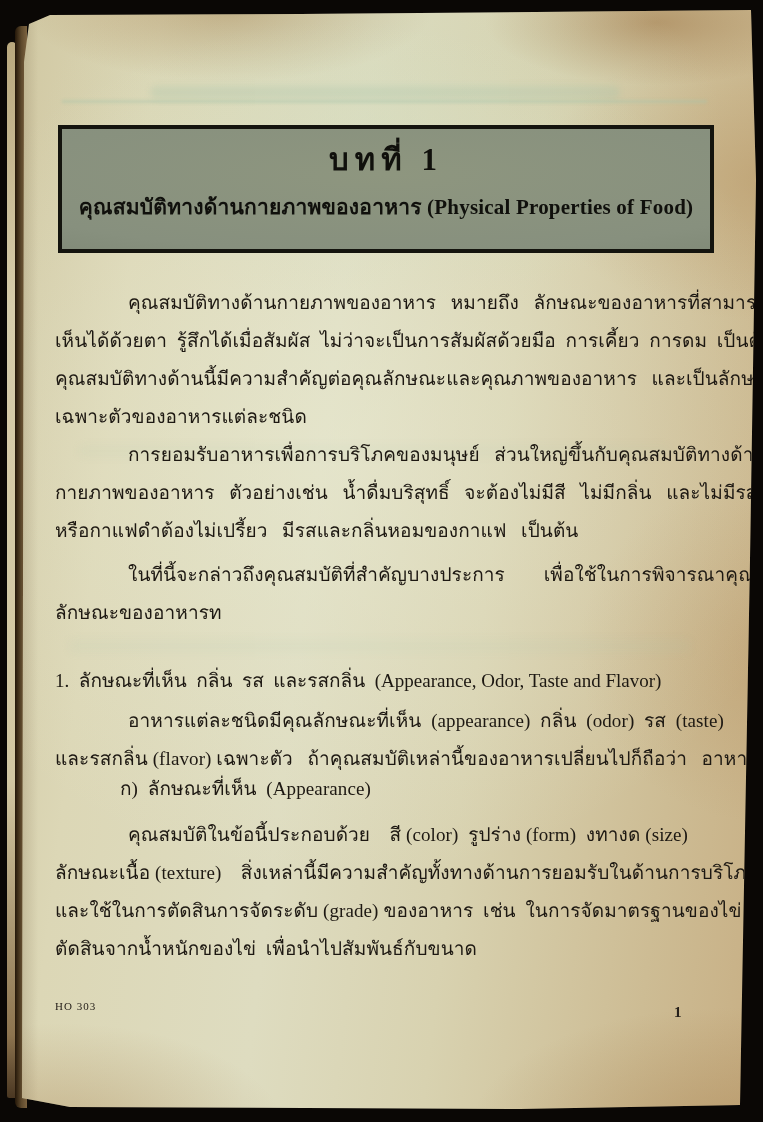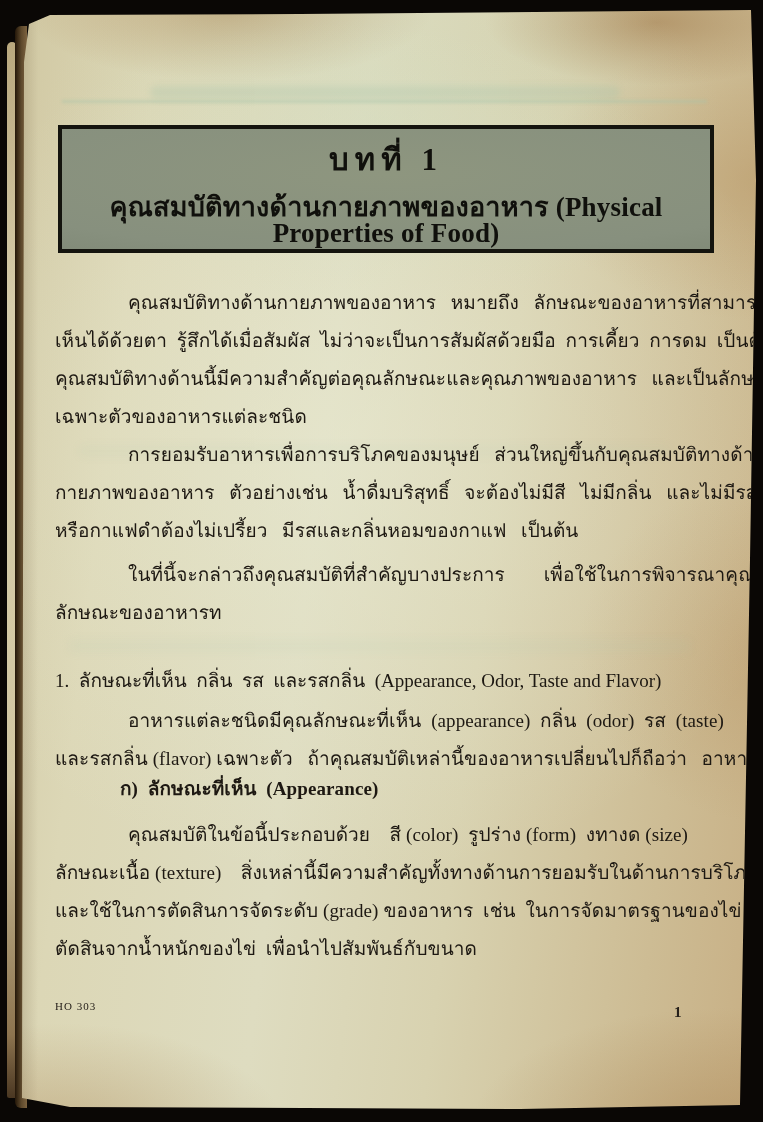--- a/index.html
+++ b/index.html
@@ -27,49 +27,48 @@
       linear-gradient(to right,rgba(85,62,35,0.38),rgba(85,62,35,0) 5%),
       radial-gradient(90% 55% at 45% 40%,rgba(235,237,214,0.5),rgba(235,237,214,0) 70%),
       radial-gradient(60% 22% at 50% 11%,rgba(204,216,184,0.45),rgba(204,216,184,0) 75%),
       radial-gradient(38% 9% at 30% 1%,rgba(158,116,64,0.45),rgba(158,116,64,0) 70%),
       radial-gradient(32% 8% at 86% 2%,rgba(150,105,55,0.5),rgba(150,105,55,0) 70%),
       radial-gradient(42% 18% at 100% 16%,rgba(177,138,86,0.42),rgba(177,138,86,0) 70%),
       radial-gradient(36% 22% at 101% 58%,rgba(180,142,92,0.35),rgba(180,142,92,0) 70%),
       radial-gradient(48% 16% at 95% 101%,rgba(168,130,80,0.45),rgba(168,130,80,0) 70%),
       radial-gradient(42% 14% at 8% 101%,rgba(165,128,78,0.4),rgba(165,128,78,0) 70%),
       linear-gradient(97deg,#cfc6a0 0%,#dcd7b6 18%,#dedcc0 42%,#d8d2b0 62%,#cdbc94 85%,#c7ae83 100%);
-    border-radius: 25px;
   }
   
   .ghost-band{position:absolute;left:150px;top:86px;width:470px;height:13px;
     background:var(--ghost,#a8c4aa);opacity:.30;filter:blur(3px);border-radius:7px;}
   .ghost-rule{position:absolute;left:62px;top:100px;width:645px;height:3px;
     background:var(--ghost,#a8c4aa);opacity:.45;filter:blur(1.5px);}
   .smudge-a{position:absolute;left:80px;top:446px;width:590px;height:10px;
     background:var(--ghost,#a8c4aa);opacity:.10;filter:blur(5px);}
   .smudge-b{position:absolute;left:70px;top:640px;width:620px;height:12px;
     background:var(--ghost,#a8c4aa);opacity:.10;filter:blur(5px);}
   
   .chapter-box{
     position:absolute;left:58px;top:125px;width:648px;height:120px;
     border:4px solid var(--box-border,#14140e);
     background:radial-gradient(130% 130% at 50% 38%,#8e967f 0%,var(--box-bg,#87907e) 50%,#747e6b 92%,#6a7461 100%);
     text-align:center;color:#10100c;
   }
   .chapter-num{margin-top:14px;font-size:31px;font-weight:700;letter-spacing:6px;line-height:34px;}
-  .chapter-title{margin-top:17px;font-size:27px;font-weight:700;line-height:26px;letter-spacing:.2px;}
+  .chapter-title{margin-top:17px;font-size:21px;font-weight:700;line-height:26px;letter-spacing:.2px;}
   
   .content{position:absolute;left:55px;top:284px;width:662px;color:var(--ink,#1d1812);}
   .ln{height:38px;line-height:38px;font-size:19px;white-space:pre;letter-spacing:.1px;}
   .ind{padding-left:73px;}
   .mt6{margin-top:6px;}
   .mt8{margin-top:8px;}
   .mtn8{margin-top:-8px;}
   .sec-head{margin-top:28px;height:42px;line-height:42px;font-size:19px;font-weight:400;white-space:pre;}
-  .sub-head{font-weight:700;padding-left:65px;}
+  .sub-head{font-weight:400;padding-left:65px;}
   
   .course-code{position:absolute;left:55px;top:1000px;font-size:11px;color:#26201a;letter-spacing:1px;}
   .page-num{position:absolute;left:674px;top:1004px;font-size:15px;font-weight:700;color:#26201a;}
 </style>
 </head>
 <body>
 
 <div class="edge-light"></div>
 <div class="edge-shadow"></div>
 

